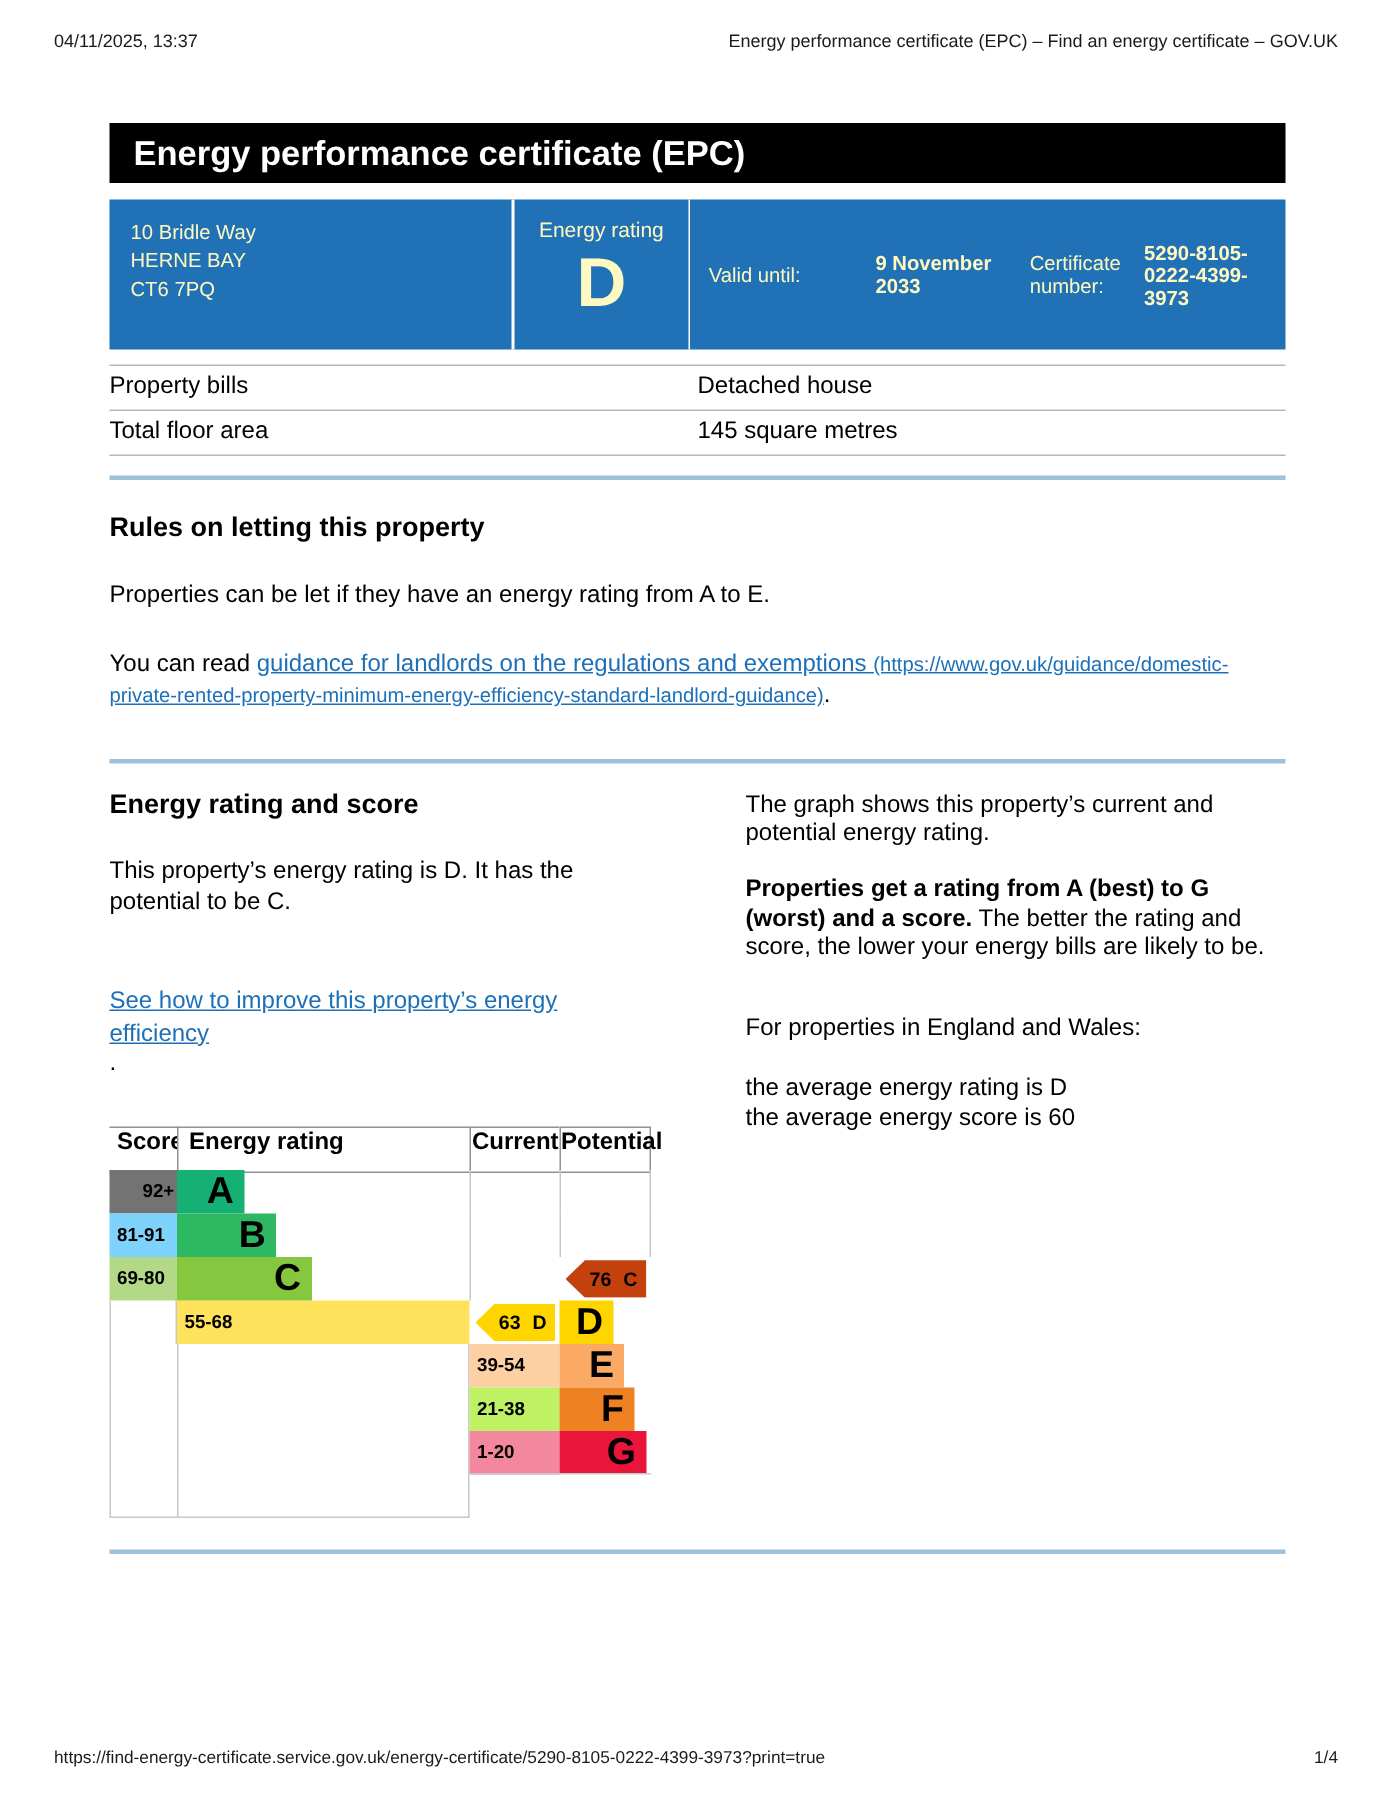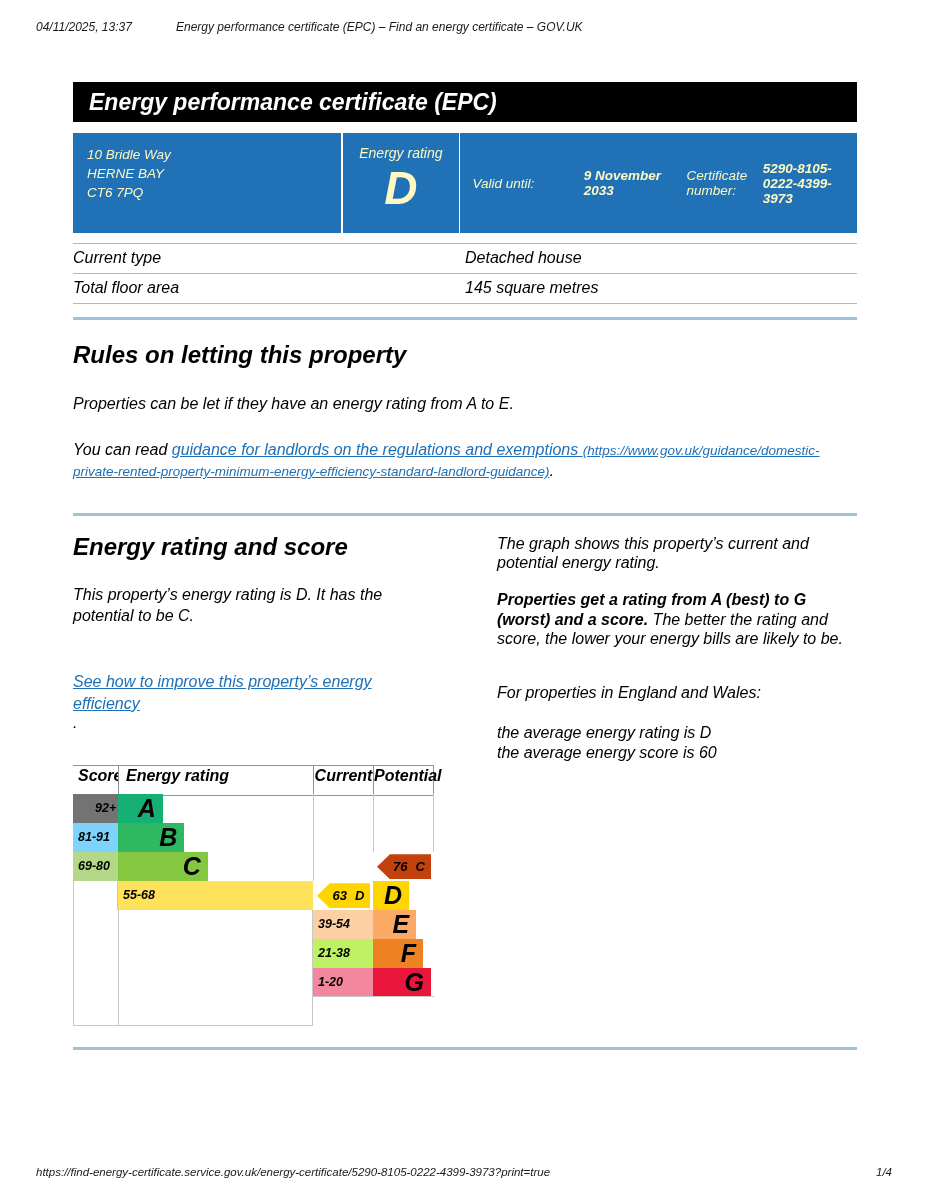--- a/index.html
+++ b/index.html
@@ -1,24 +1,24 @@
 <!DOCTYPE html>
 <html><head>
 <meta charset="utf-8">
 <style>
   * { margin:0; padding:0; box-sizing:border-box; }
   html,body { width:928px; height:1200px; background:#ffffff; overflow:hidden;
     font-family:"Liberation Sans", sans-serif; color:#000; }
-  .page { position:relative; width:928px; height:1200px;font-style:italic; }
+  .page { position:relative; width:928px; height:1200px; }
 
   
   .print-header { position:absolute; top:20px; left:36px; right:36px; height:16px;
     font-size:12px; color:#1a1a1a; }
   .ph-date { position:absolute; left:0; top:0; }
-  .ph-title { position:absolute; left:0; right:0; top:0; text-align:left; padding-left:140px; }
+  .ph-title { position:absolute; left:0; right:0; top:0; text-align:right; padding-left:140px; }
   .print-footer { position:absolute; top:1166px; left:36px; right:36px; height:16px;
     font-size:11.5px; color:#1a1a1a; }
   .pf-url { position:absolute; left:0; top:0; }
   .pf-page { position:absolute; right:0; top:0; }
 
   .content { position:absolute; top:82px; left:73px; width:784px; }
 
   
   .banner { background:#000; color:#fff; height:40px; line-height:40px;
     font-size:23px; font-weight:bold; padding-left:16px; }
@@ -41,21 +41,21 @@
   .ptable { margin-top:10px; }
   .ptable-row { display:flex; border-top:1px solid #b5b8ba; padding:5px 0 6px 0; font-size:16px; }
   .ptable-row:last-child { border-bottom:1px solid #b5b8ba; }
   .ptable-label { flex:0 0 392px; }
 
   hr.blue { border:none; height:3px; background:#9fc2da; }
   .hr1 { margin-top:13px; }
   .hr2 { margin-top:31px; }
   .hr3 { margin-top:21px; }
 
-  h2.section { font-size:24px; font-weight:bold; }
+  h2.section { font-size:18px; font-weight:bold; }
   .letting h2 { margin-top:21px; }
   .letting p { font-size:16px; margin-top:24px; line-height:1.35; }
   a.govuk-link { color:#1d70b8; text-decoration:underline; }
   .link-url { font-size:13.5px; }
 
   
   .cols { display:grid; grid-template-columns:361px 1fr; column-gap:63px; margin-top:15px; }
   .colL h2 { margin-top:2px; }
   .colL .intro { font-size:16px; line-height:1.35; margin-top:23px; }
   .colL .improve { display:inline-block; margin-top:44px; font-size:16px; line-height:1.35; }
@@ -122,21 +122,21 @@
         <div class="sum-sep-h"></div>
         <div class="sum-row">
           <span class="lbl">Certificate number:</span>
           <span class="val">5290-8105-0222-4399-3973</span>
         </div>
       </div>
     </div>
 
     <div class="ptable">
       <div class="ptable-row">
-        <span class="ptable-label">Current type</span>
+        <span class="ptable-label">Property bills</span>
         <span>Detached house</span>
       </div>
       <div class="ptable-row">
         <span class="ptable-label">Total floor area</span>
         <span>145 square metres</span>
       </div>
     </div>
 
     <hr class="blue hr1">
 

